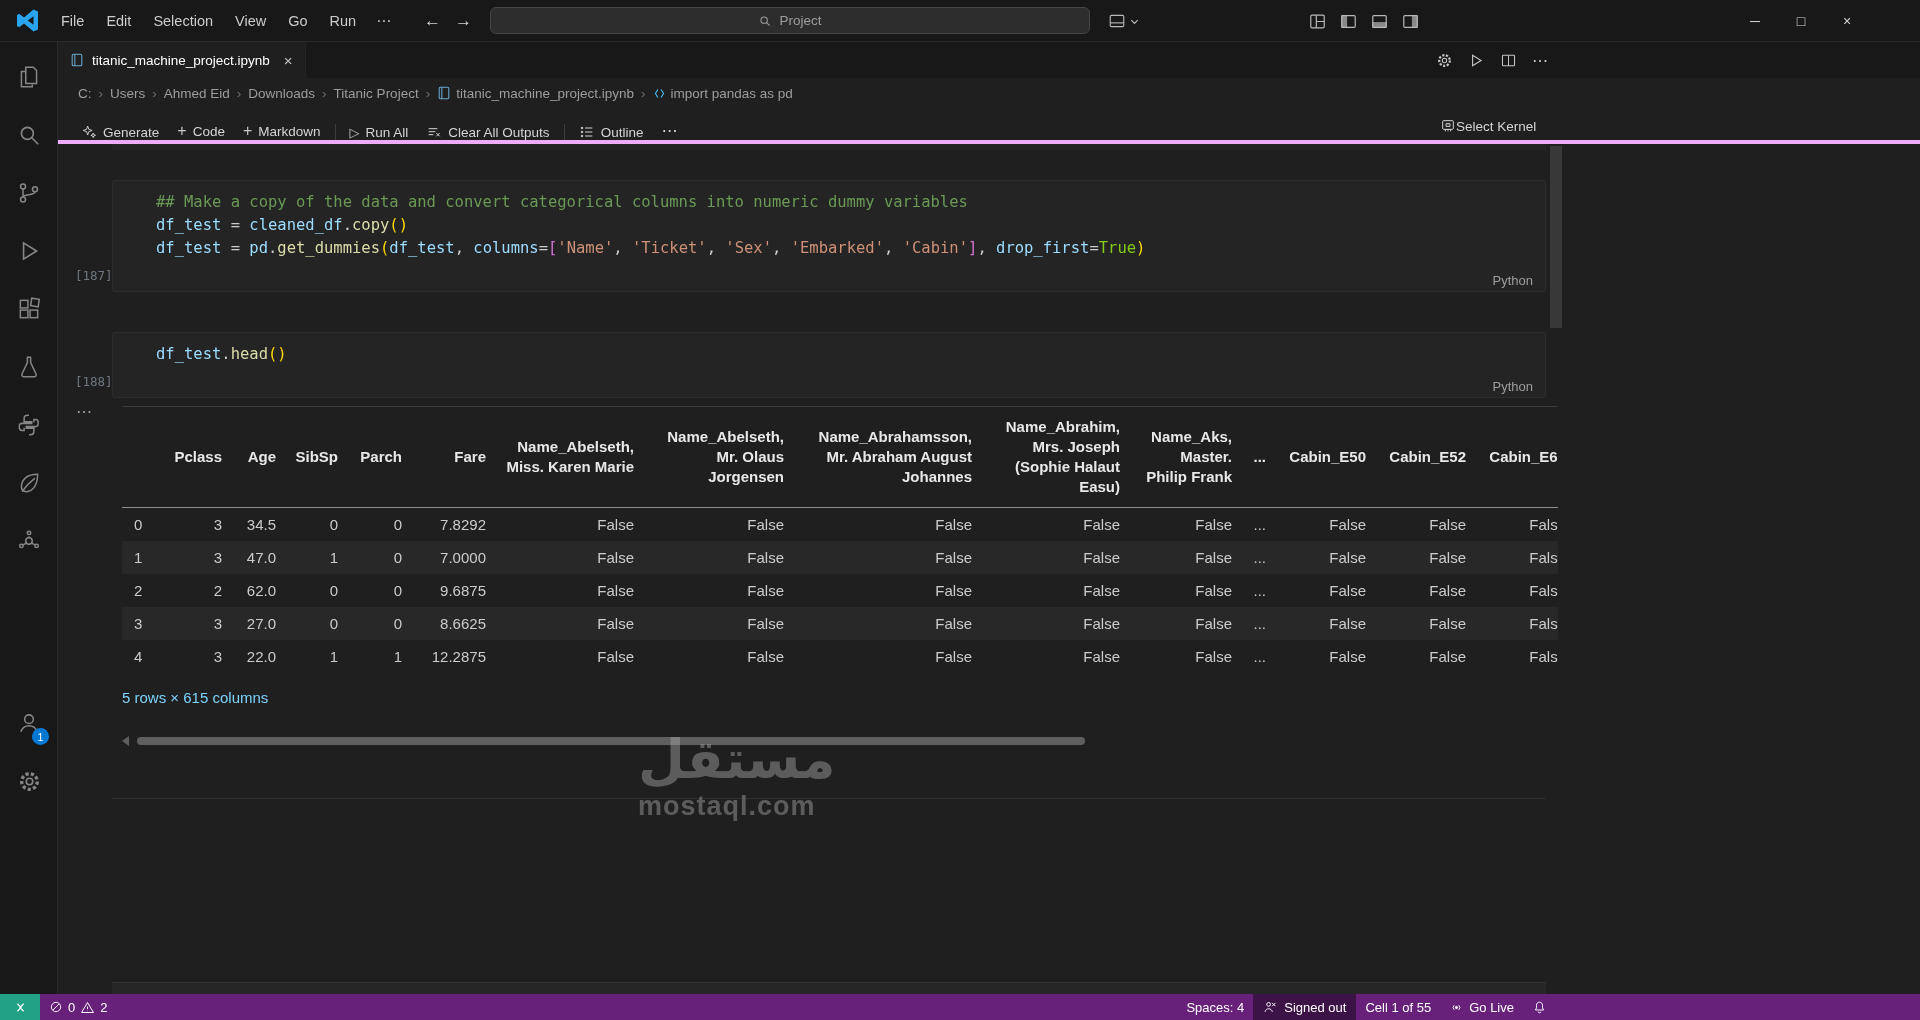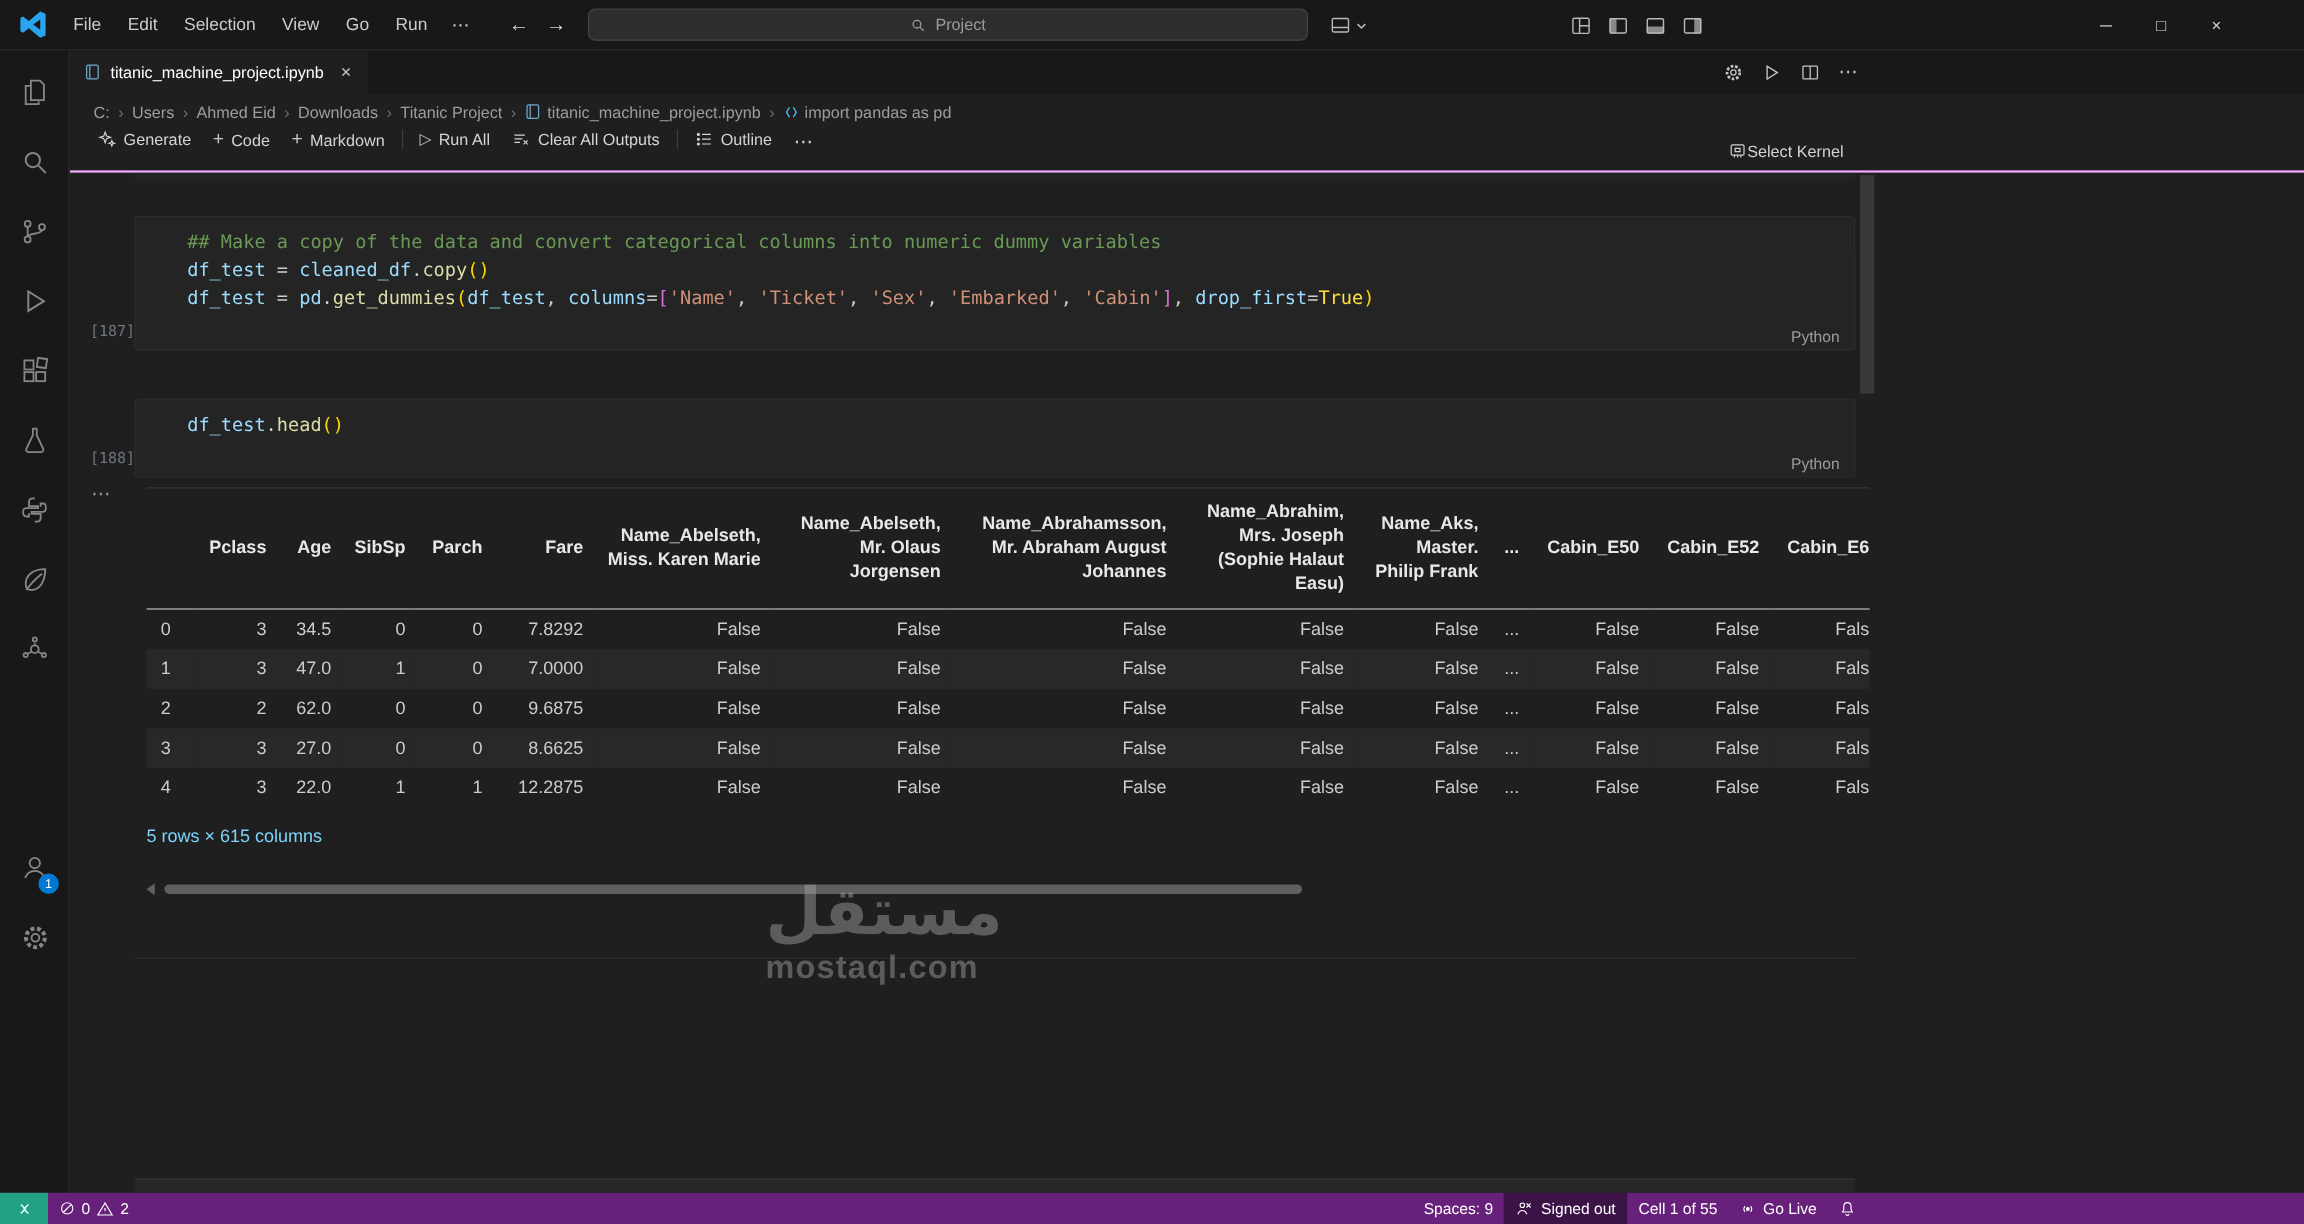--- a/index.html
+++ b/index.html
@@ -36,35 +36,35 @@
   .tabbar{position:absolute;top:42px;left:58px;width:1862px;height:36px;background:#181818;z-index:10}
   .tab{position:absolute;left:0;top:0;height:36px;background:#1f1f1f;display:flex;align-items:center;
     padding:0 12px;gap:8px;border-right:1px solid #252526;color:#ffffff;font-size:13.5px}
   .tab-close{color:#c5c5c5;font-size:15px;margin-left:6px}
   .tab-actions{position:absolute;left:1378px;top:0;height:36px;display:flex;align-items:center;gap:15px;color:#c5c5c5}
   .breadcrumbs{position:absolute;top:78px;left:58px;width:1862px;height:30px;background:#1f1f1f;
     display:flex;align-items:center;padding-left:20px;font-size:13.5px;color:#9d9d9d}
   .bc-item{display:flex;align-items:center;gap:5px;white-space:nowrap}
   .bc-sep{margin:0 7px;color:#6e6e6e}
   .nbtoolbar{position:absolute;top:108px;left:58px;width:1862px;height:36px;background:#1f1f1f;
-    border-bottom:2px solid #f0abfc;display:flex;align-items:flex-start;padding-left:14px;font-size:13.5px;color:#d4d4d4}
+    border-bottom:4px solid #f0abfc;display:flex;align-items:flex-end;padding-left:14px;font-size:13.5px;color:#d4d4d4}
   .tb-item{display:flex;align-items:center;gap:6px;padding:0 9px;white-space:nowrap}
   .tb-sep{width:1px;height:16px;background:#3c3c3c;margin:0 5px}
   .kernel-btn{position:absolute;left:1382px;top:0;height:36px;display:flex;align-items:center;gap:0;color:#d4d4d4}
   .glyph{font-size:13px;color:#c5c5c5}
 
   
   .content{position:absolute;top:144px;left:58px;width:1862px;height:850px;background:#1f1f1f;overflow:hidden}
   .cell-sliver-top{position:absolute;left:54px;top:0;width:1434px;height:6px;background:#242424}
   .cell{position:absolute;left:54px;width:1434px;background:#242424;border:1px solid #2d2d2d;border-radius:3px}
   .cell1{top:36px;height:112px}
   .cell2{top:188px;height:66px}
   .code{padding:10px 0 0 43px;font-family:"DejaVu Sans Mono",monospace;font-size:15.5px;line-height:23px;white-space:pre}
   .tk-comment{color:#6a9955}.tk-var{color:#9cdcfe}.tk-plain{color:#cccccc}.tk-func{color:#dcdcaa}
-  .tk-str{color:#ce9178}.tk-kw{color:#fde047}.tk-b1{color:#ffd700}.tk-b2{color:#da70d6}
+  .tk-str{color:#ce9178}.tk-kw{color:#84cc16}.tk-b1{color:#ffd700}.tk-b2{color:#da70d6}
   .exec{position:absolute;left:-38px;bottom:8px;font-family:"DejaVu Sans Mono",monospace;font-size:12.5px;color:#6e7681}
   .lang{position:absolute;right:12px;bottom:3px;font-size:13px;color:#9d9d9d}
   .cell-more{position:absolute;left:18px;top:258px;color:#9d9d9d;font-size:16px;letter-spacing:1px}
 
   .output{position:absolute;left:64px;top:262px;width:1436px;overflow:hidden}
   table{border-collapse:collapse;table-layout:fixed;width:1452px;font-size:15px;color:#cccccc;border-top:1px solid #3c3c3c}
   thead th{font-weight:bold;text-align:right;vertical-align:middle;padding:10px 8px;line-height:20px;
     border-bottom:1px solid #8f8f8f;color:#e8e8e8;overflow:hidden}
   tbody td,tbody th{text-align:right;padding:0 8px;height:33px;font-weight:normal;overflow:hidden;white-space:nowrap}
   tbody tr:nth-child(even){background:#282828}
@@ -541,21 +541,21 @@
         </svg>
       <span>0</span>
       <svg width="15" height="15" viewBox="0 0 24 24" fill="none" stroke="#ffffff" stroke-width="1.6">
           <path d="M12 4L2.5 20h19z"></path>
           <path d="M12 10.5v4M12 17.2v.6"></path>
         </svg>
       <span>2</span>
     </span>
   </div>
   <div class="sb-right">
-    <span class="sb-item">Spaces: 9</span>
+    <span class="sb-item">Spaces: 4</span>
     <span class="sb-chip">
       <svg width="15" height="15" viewBox="0 0 24 24" fill="none" stroke="#ffffff" stroke-width="1.5">
           <circle cx="9" cy="7" r="3"></circle>
           <path d="M3 19c1.2-3.5 3.2-5 6-5s4.8 1.5 6 5"></path>
           <path d="M14.5 4.5l5.5 5.5M20 4.5L14.5 10"></path>
         </svg>
       <span>Signed out</span>
     </span>
     <span class="sb-item">Cell 1 of 55</span>
     <span class="sb-item">

